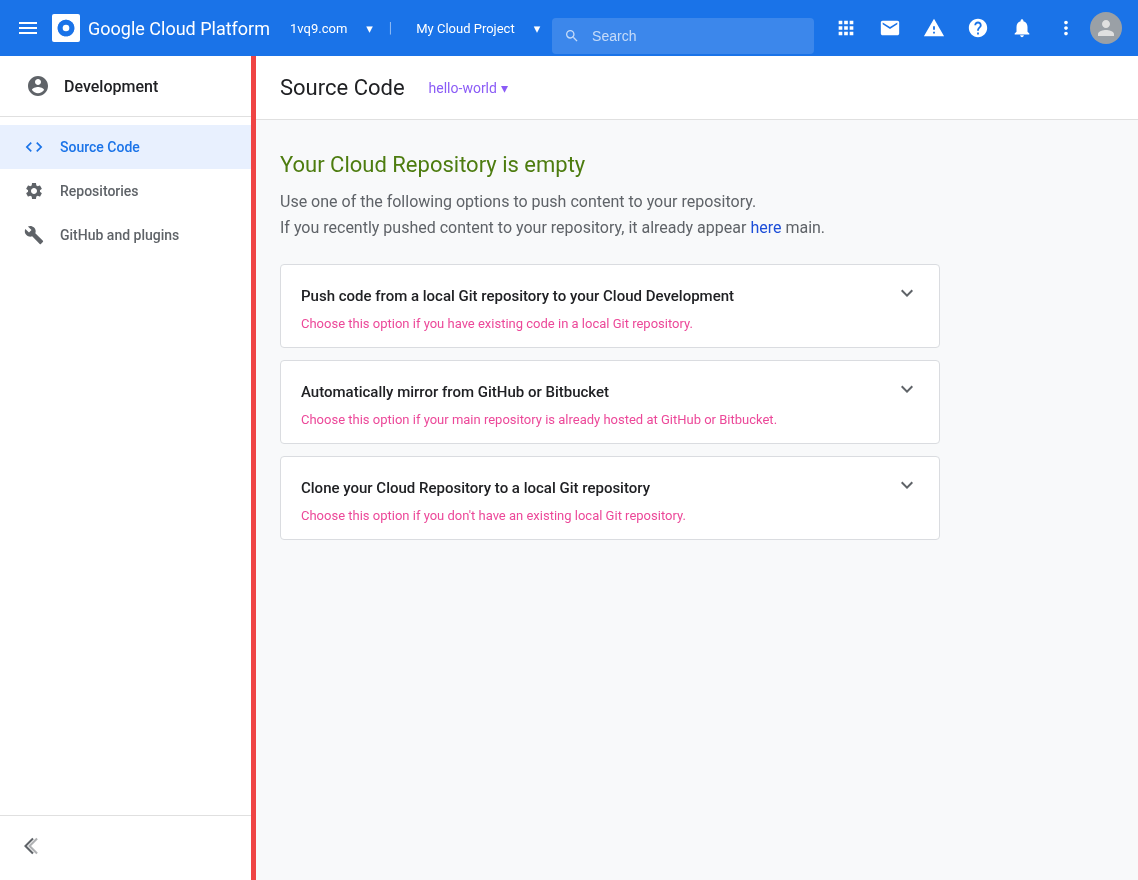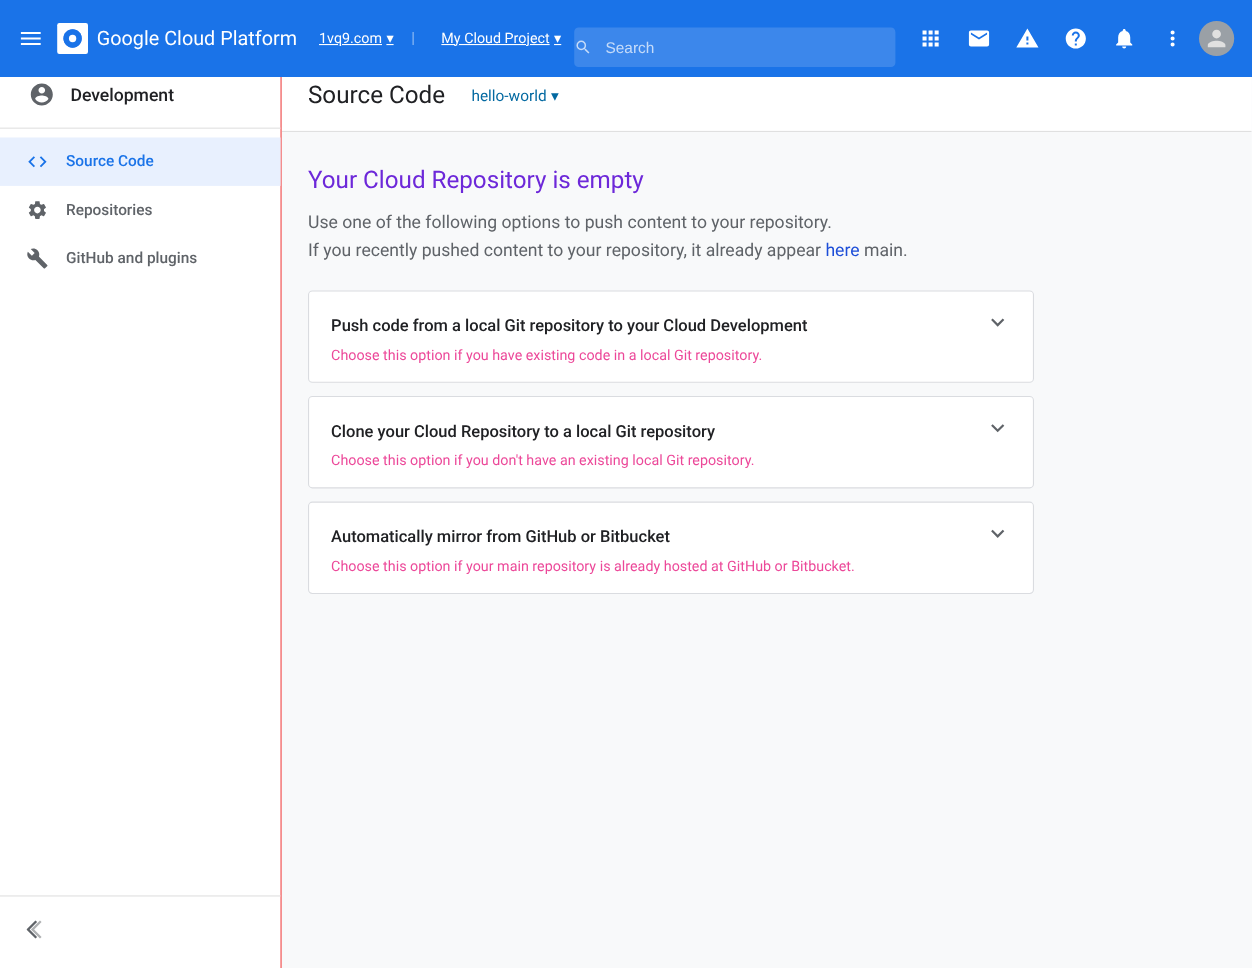--- a/index.html
+++ b/index.html
@@ -1,50 +1,50 @@
 <!DOCTYPE html>
 <html><head>
   <meta charset="utf-8">
   <style>
     * { box-sizing: border-box; margin: 0; padding: 0; }
     body { font-family: 'Roboto', Arial, sans-serif; font-size: 14px; color: #202124; background: #f1f3f4; height: 880px; overflow: hidden; }
 
     
     .top-nav {
       background: #1a73e8;
-      height: 70px;
+      height: 56px;
       display: flex;
       align-items: center;
       padding: 0 16px;
       gap: 12px;
       position: fixed;
       top: 0; left: 0; right: 0;
       z-index: 100;
     }
     .top-nav .menu-icon { color: white; cursor: pointer; font-size: 20px; display: flex; align-items: center; }
     .top-nav .brand { color: white; font-size: 18px; font-weight: 400; white-space: nowrap; display: flex; align-items: center; gap: 8px; }
     .top-nav .brand-icon { width: 28px; height: 28px; background: white; border-radius: 2px; display: flex; align-items: center; justify-content: center; }
-    .top-nav .project-selector { display: flex; align-items: center; gap: 4px; color: white; font-size: 13px; cursor: pointer; margin-left: 8px; text-decoration: underline; }
+    .top-nav .project-selector { display: flex; align-items: center; gap: 19px; color: white; font-size: 13px; cursor: pointer; margin-left: 8px; }
     .top-nav .separator { color: rgba(255,255,255,0.5); margin: 0 4px; }
-    .top-nav .search-bar { flex: 1; max-width: 500px; background: rgba(255,255,255,0.15); border: none; border-radius: 4px; height: 36px; display: flex; align-items: center; padding: 0 0; gap: 12px; cursor: text; margin-top: 16px; }
+    .top-nav .search-bar { flex: 1; max-width: 500px; background: rgba(255,255,255,0.15); border: none; border-radius: 4px; height: 36px; display: flex; align-items: center; padding: 0 12px; gap: 12px; cursor: text; margin-top: 16px; }
     .top-nav .search-bar input { background: transparent; border: none; outline: none; color: white; font-size: 14px; width: 100%; }
     .top-nav .search-bar input::placeholder { color: rgba(255,255,255,0.7); }
     .top-nav .nav-icons { display: flex; align-items: center; gap: 4px; margin-left: auto; }
     .top-nav .nav-icon { color: white; cursor: pointer; width: 40px; height: 40px; display: flex; align-items: center; justify-content: center; border-radius: 50%; font-size: 18px; }
     .top-nav .avatar { width: 32px; height: 32px; border-radius: 50%; background: #9aa0a6; display: flex; align-items: center; justify-content: center; cursor: pointer; overflow: hidden; }
 
     
     .layout { display: flex; height: 880px; padding-top: 56px; }
 
     
     .sidebar {
       width: 256px;
       min-width: 256px;
       background: #fff;
-      border-right: 1px solid #ef4444;
+      border-right: 5px solid #ef4444;
       display: flex;
       flex-direction: column;
       height: 100%;
       position: relative;
     }
     .sidebar-header {
       padding: 16px 24px;
       display: flex;
       align-items: center;
       gap: 12px;
@@ -103,31 +103,31 @@
       align-items: center;
       gap: 16px;
       border-bottom: 1px solid #e0e0e0;
       background: #fff;
     }
     .page-header h1 { font-size: 22px; font-weight: 400; color: #202124; }
     .repo-selector {
       display: flex;
       align-items: center;
       gap: 4px;
-      color: #0369a1;
+      color: #8b5cf6;
       font-size: 14px;
       cursor: pointer;
       padding: 4px 8px;
       border-radius: 4px;
       text-align: center;
     }
 
     
     .content-area { padding: 32px 24px; flex: 1; background: #f8f9fa; }
-    .empty-state-title { font-size: 22px; font-weight: 400; color: #6d28d9; margin-bottom: 12px; }
+    .empty-state-title { font-size: 22px; font-weight: 400; color: #4d7c0f; margin-bottom: 12px; }
     .empty-state-desc { font-size: 16px; color: #5f6368; margin-bottom: 24px; line-height: 1.6; }
     .empty-state-desc a { color: #1d4ed8; text-decoration: none; }
 
     
     .option-card {
       background: #fff;
       border: 1px solid #dadce0;
       border-radius: 4px;
       margin-bottom: 12px;
       padding: 16px 20px;
@@ -288,36 +288,36 @@
             <svg width="24" height="24" viewBox="0 0 24 24" fill="#5f6368">
                 <path d="M7.41 8.59L12 13.17l4.59-4.58L18 10l-6 6-6-6 1.41-1.41z"></path>
               </svg>
           </span>
         </div>
         <div class="option-card-desc">Choose this option if you have existing code in a local Git repository.</div>
       </div>
 
       <div class="option-card">
         <div class="option-card-header">
+          <span class="option-card-title">Automatically mirror from GitHub or Bitbucket</span>
+          <span class="chevron-icon">
+            <svg width="24" height="24" viewBox="0 0 24 24" fill="#5f6368">
+                <path d="M7.41 8.59L12 13.17l4.59-4.58L18 10l-6 6-6-6 1.41-1.41z"></path>
+              </svg>
+          </span>
+        </div>
+        <div class="option-card-desc">Choose this option if your main repository is already hosted at GitHub or Bitbucket.</div>
+      </div>
+
+      <div class="option-card">
+        <div class="option-card-header">
           <span class="option-card-title">Clone your Cloud Repository to a local Git repository</span>
           <span class="chevron-icon">
             <svg width="24" height="24" viewBox="0 0 24 24" fill="#5f6368">
                 <path d="M7.41 8.59L12 13.17l4.59-4.58L18 10l-6 6-6-6 1.41-1.41z"></path>
               </svg>
           </span>
         </div>
         <div class="option-card-desc">Choose this option if you don't have an existing local Git repository.</div>
       </div>
-
-      <div class="option-card">
-        <div class="option-card-header">
-          <span class="option-card-title">Automatically mirror from GitHub or Bitbucket</span>
-          <span class="chevron-icon">
-            <svg width="24" height="24" viewBox="0 0 24 24" fill="#5f6368">
-                <path d="M7.41 8.59L12 13.17l4.59-4.58L18 10l-6 6-6-6 1.41-1.41z"></path>
-              </svg>
-          </span>
-        </div>
-        <div class="option-card-desc">Choose this option if your main repository is already hosted at GitHub or Bitbucket.</div>
-      </div>
     </div>
   </main>
 </div>
 
 </body></html>

